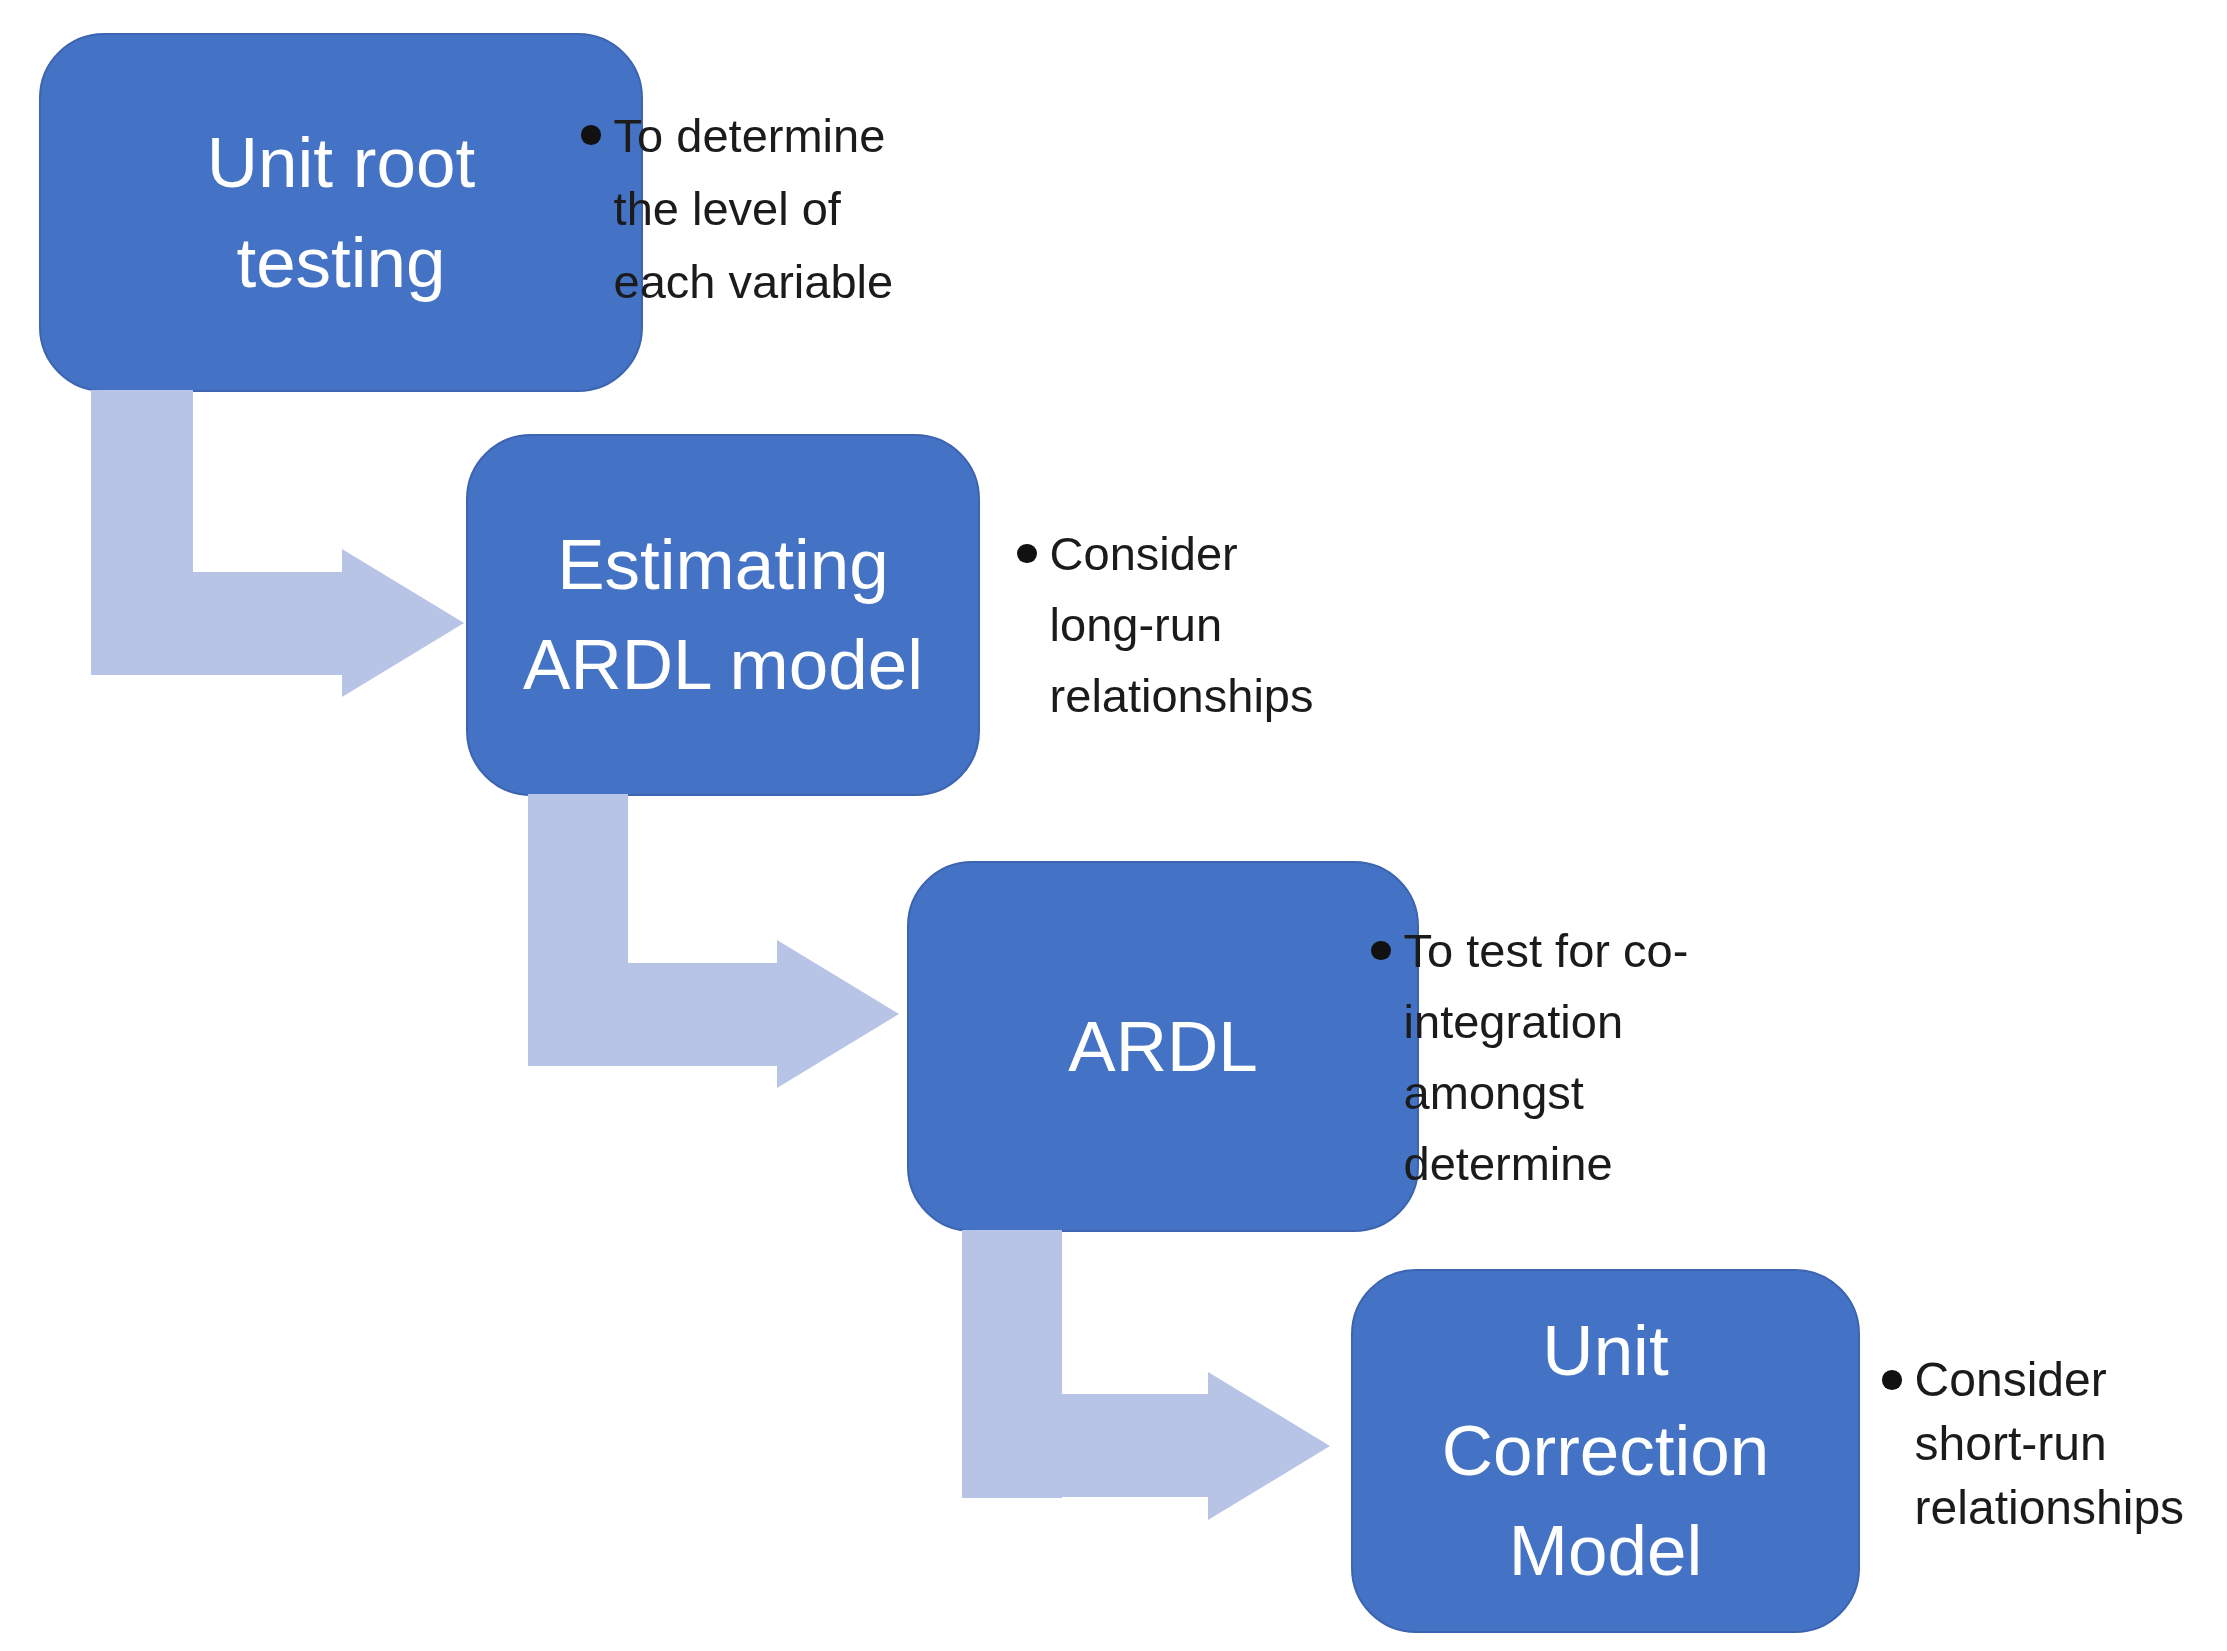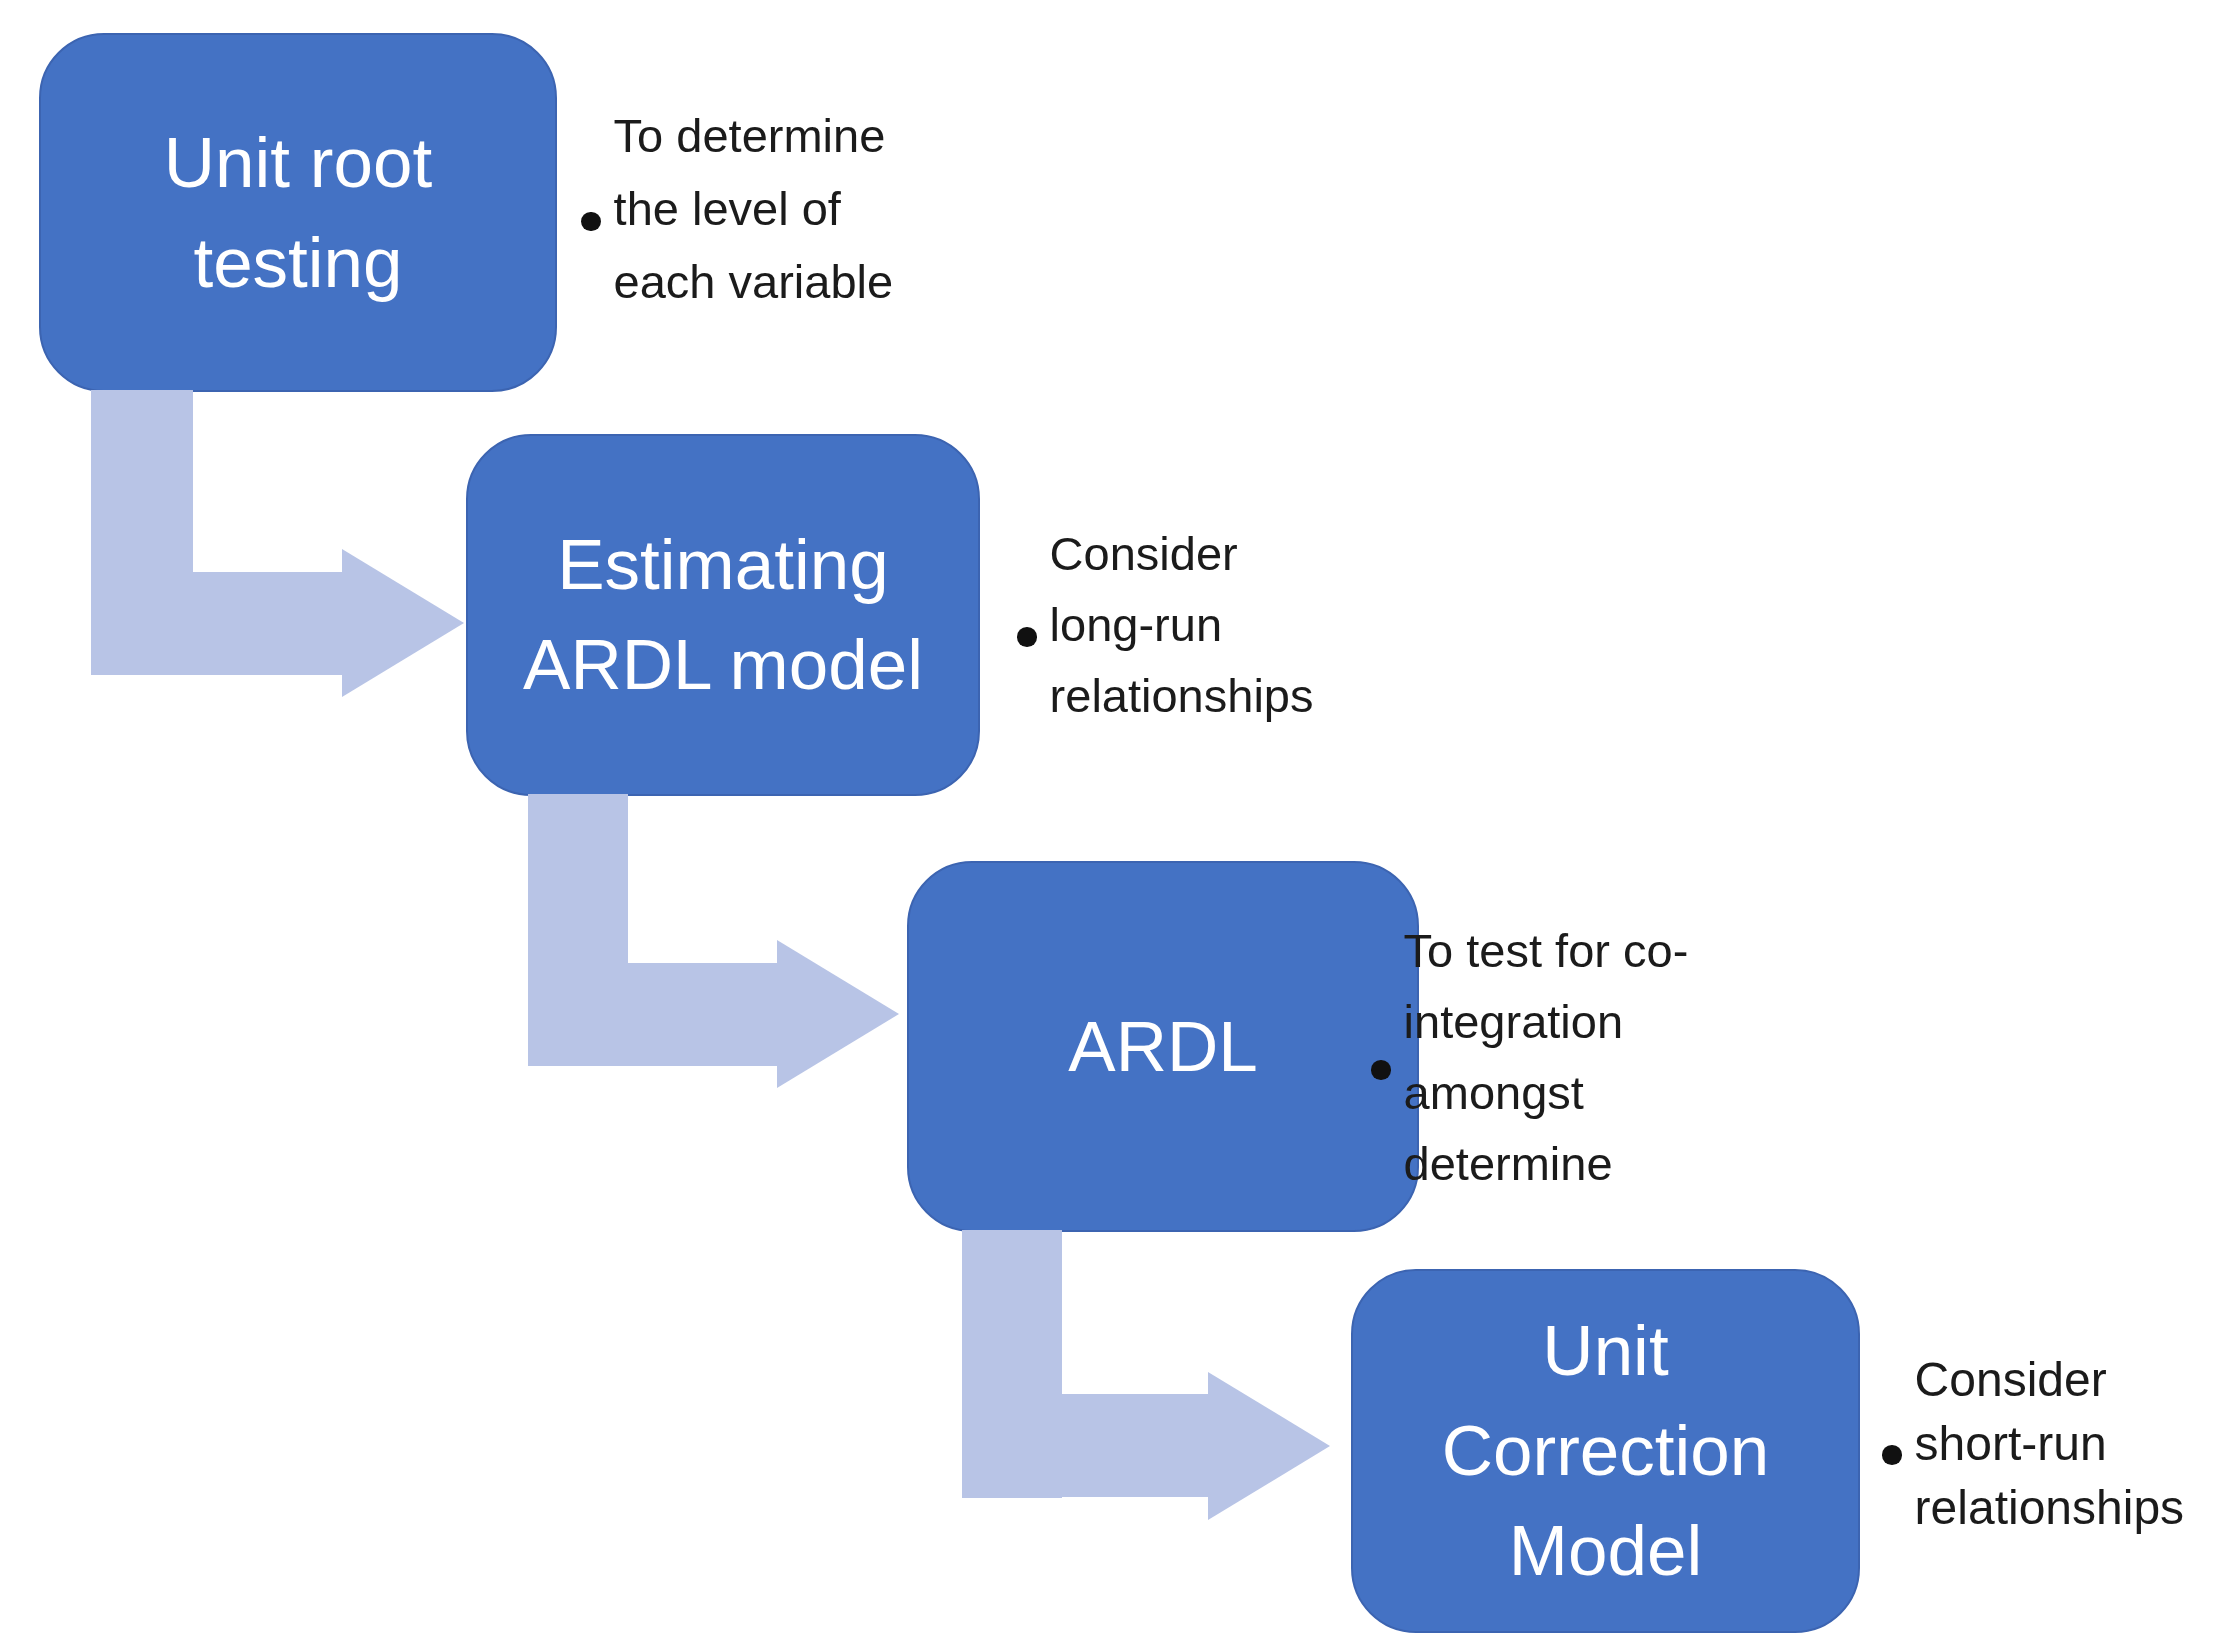--- a/index.html
+++ b/index.html
@@ -28,21 +28,21 @@
     justify-content: center;
     align-items: center;
     color: #ffffff;
     text-align: center;
   }
   .step-box .title-line {
     font-size: 71px;
     line-height: 100px;
     white-space: nowrap;
   }
-  .box-1 { left: 39px;   top: 33px;   width: 518px; height: 359px; }
+  .box-1 { left: 39px;   top: 33px;   width: 604px; height: 359px; }
   .box-2 { left: 466px;  top: 434px;  width: 514px; height: 362px; }
   .box-3 { left: 907px; top: 861px; width: 512px; height: 371px; }
   .box-4 { left: 1351px; top: 1269px; width: 509px; height: 364px; }
 
   
   .arrow-part {
     position: absolute;
     background: #b8c4e6;
   }
   .arrow-head {
@@ -63,21 +63,21 @@
   .a2-t { left: 777px; top: 940px; }
   
   .a3-v { left: 962px; top: 1230px; width: 100px; height: 268px; }
   .a3-h { left: 962px; top: 1394px; width: 248px; height: 103px; }
   .a3-t { left: 1208px; top: 1372px; }
 
   
   .note {
     position: absolute;
     display: flex;
-    align-items: center;
+    align-items: flex-start;
     color: #1b1b1b;
   }
   .bullet-marker {
     flex: 0 0 auto;
     width: 19.6px;
     height: 19.6px;
     border-radius: 50%;
     background: #111111;
   }
   .note .note-lines {

